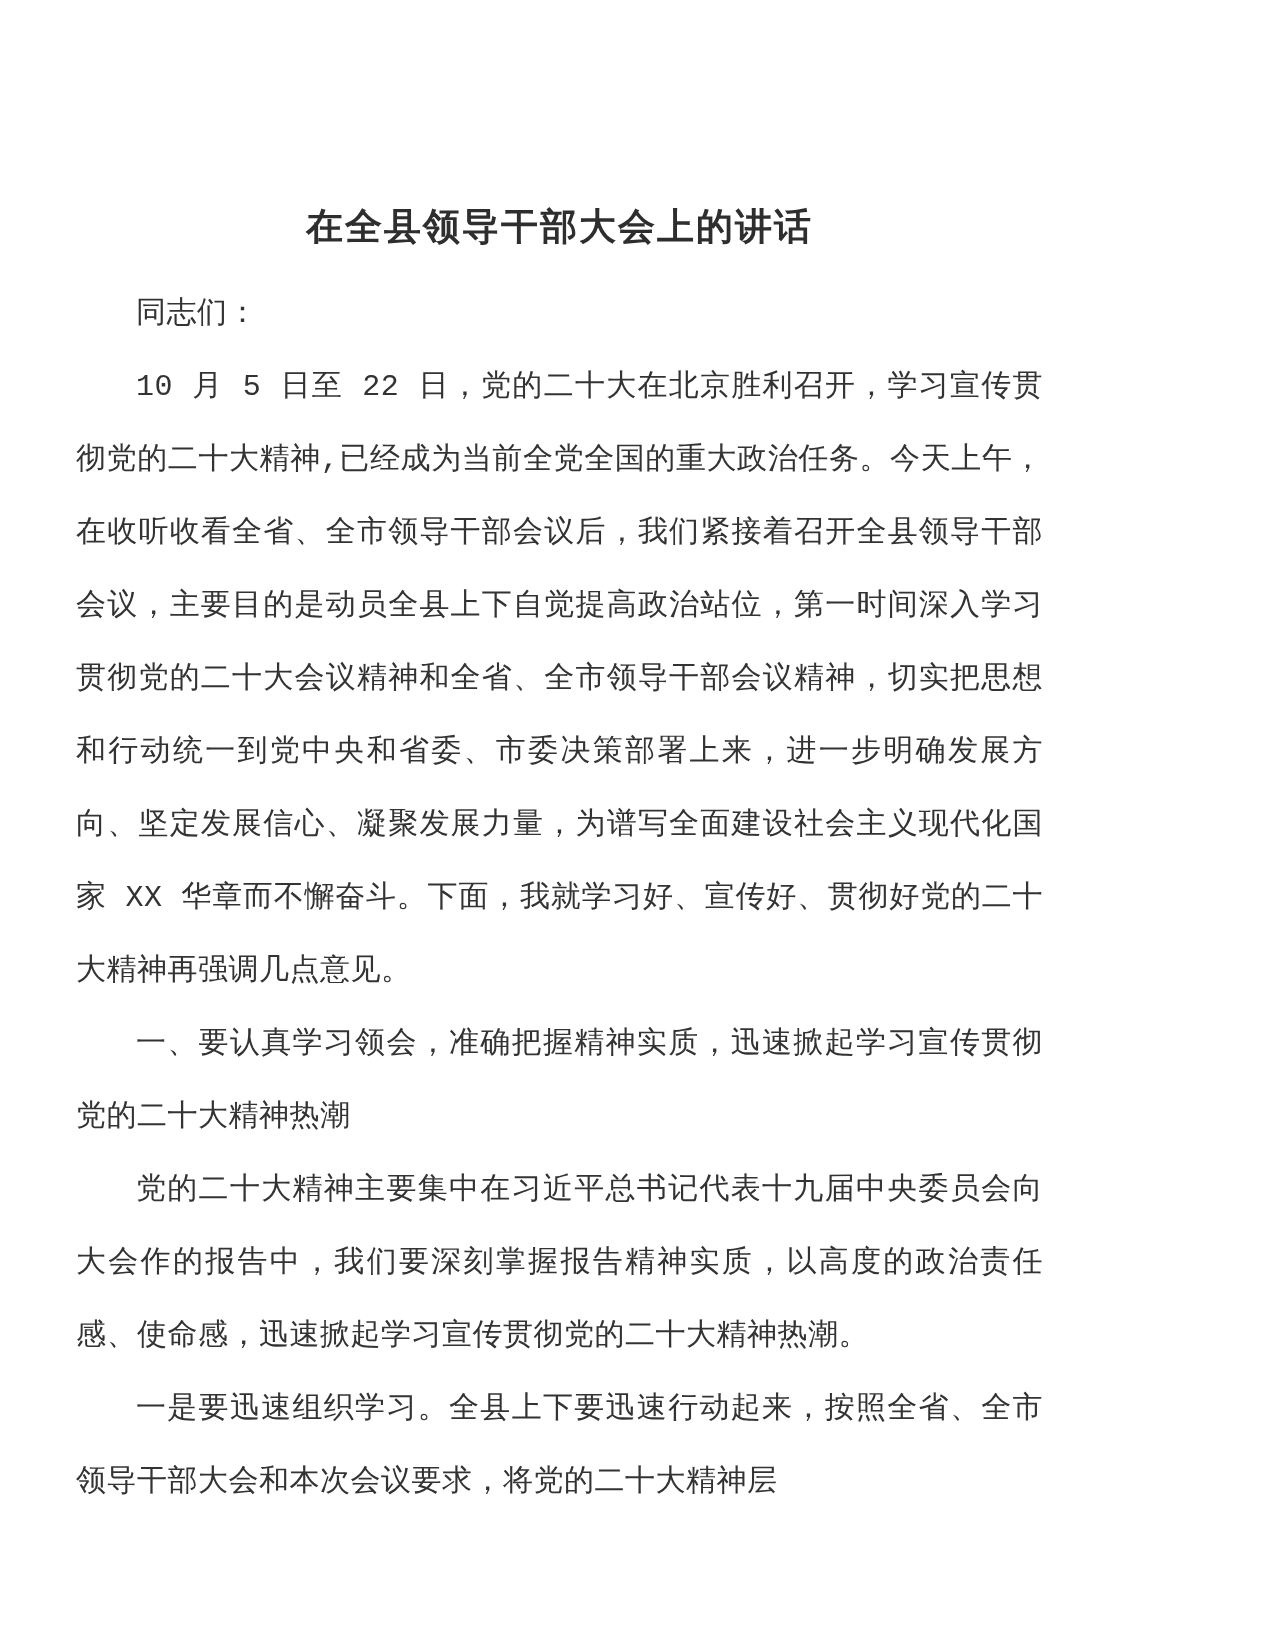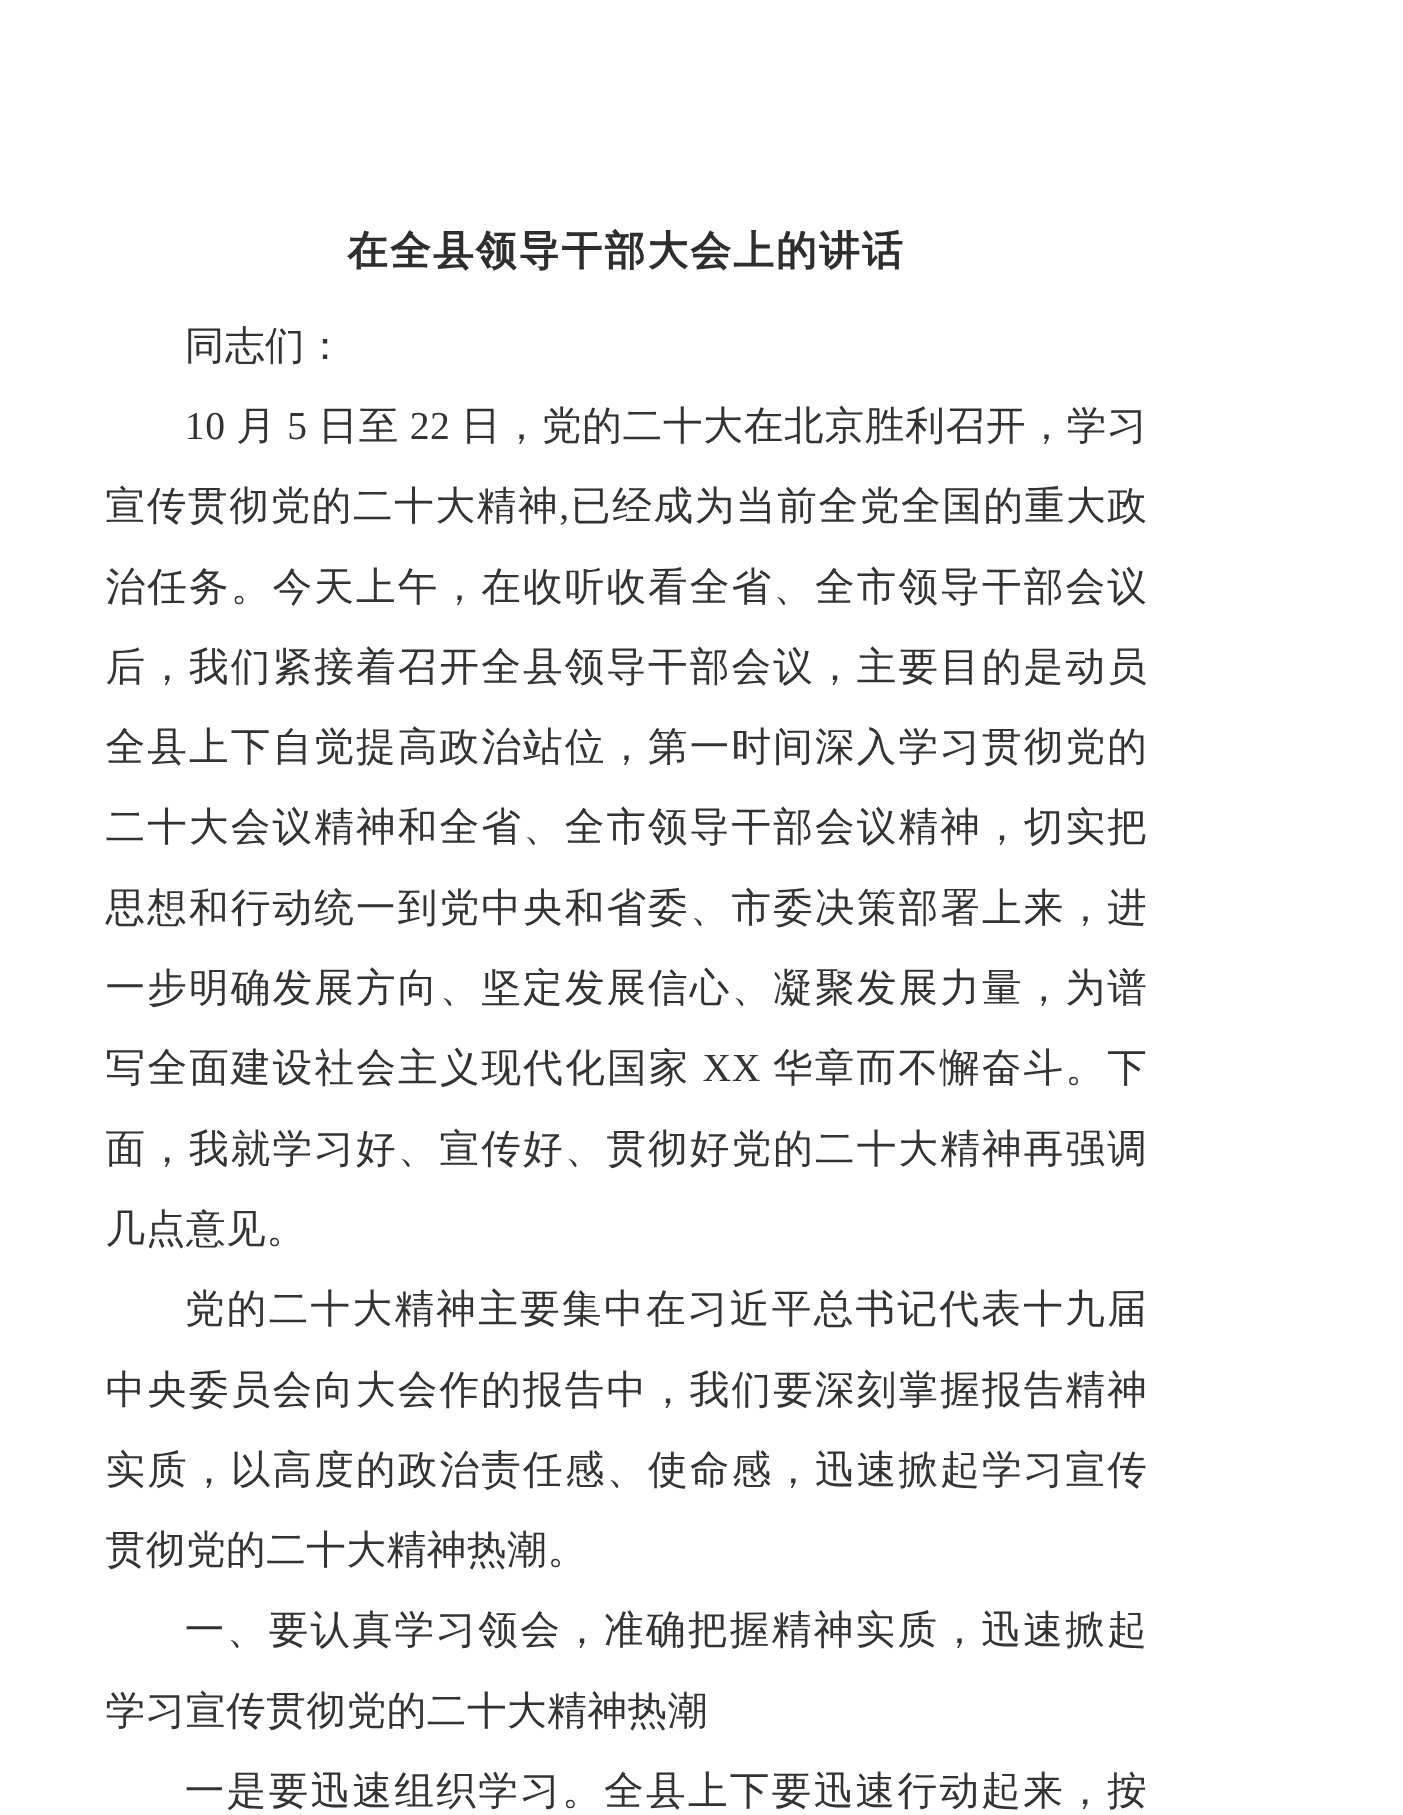--- a/index.html
+++ b/index.html
@@ -7,50 +7,50 @@
     padding: 0;
     background: #ffffff;
   }
   .page {
     position: relative;
     width: 1275px;
     height: 1650px;
     margin: 0 auto;
     background: #ffffff;
     box-sizing: border-box;
-    padding: 204px 232px 40px 96px;
-    font-family: Liberation Serif, serif;
+    padding: 204px 232px 40px 76px;
+    font-family: Liberation Mono, monospace;
     color: #333333;
     overflow: hidden;
   }
   .doc-title {
     font-size: 37px;
     font-weight: 700;
     text-align: center;
     margin: 0 0 24px 0;
     line-height: 50px;
     letter-spacing: 2px;
     color: #2e2e2e;
   }
   .doc-body p {
     margin: 0;
-    font-size: 36px;
+    font-size: 30px;
     line-height: 73px;
     text-align: justify;
     text-indent: 2em;
     letter-spacing: 0.5px;
     color: #333333;
     word-break: break-all;
   }
 </style>
 </head>
 <body>
 
 <div class="page">
   <h1 class="doc-title">在全县领导干部大会上的讲话</h1>
   <div class="doc-body" id="doc-body">
       <p>同志们：</p>
       <p>10 月 5 日至 22 日，党的二十大在北京胜利召开，学习宣传贯彻党的二十大精神,已经成为当前全党全国的重大政治任务。今天上午，在收听收看全省、全市领导干部会议后，我们紧接着召开全县领导干部会议，主要目的是动员全县上下自觉提高政治站位，第一时间深入学习贯彻党的二十大会议精神和全省、全市领导干部会议精神，切实把思想和行动统一到党中央和省委、市委决策部署上来，进一步明确发展方向、坚定发展信心、凝聚发展力量，为谱写全面建设社会主义现代化国家 XX 华章而不懈奋斗。下面，我就学习好、宣传好、贯彻好党的二十大精神再强调几点意见。</p>
+      <p>一、要认真学习领会，准确把握精神实质，迅速掀起学习宣传贯彻党的二十大精神热潮</p>
       <p>党的二十大精神主要集中在习近平总书记代表十九届中央委员会向大会作的报告中，我们要深刻掌握报告精神实质，以高度的政治责任感、使命感，迅速掀起学习宣传贯彻党的二十大精神热潮。</p>
-      <p>一、要认真学习领会，准确把握精神实质，迅速掀起学习宣传贯彻党的二十大精神热潮</p>
       <p>一是要迅速组织学习。全县上下要迅速行动起来，按照全省、全市领导干部大会和本次会议要求，将党的二十大精神层</p>
     </div>
 </div>
 
 </body></html>

